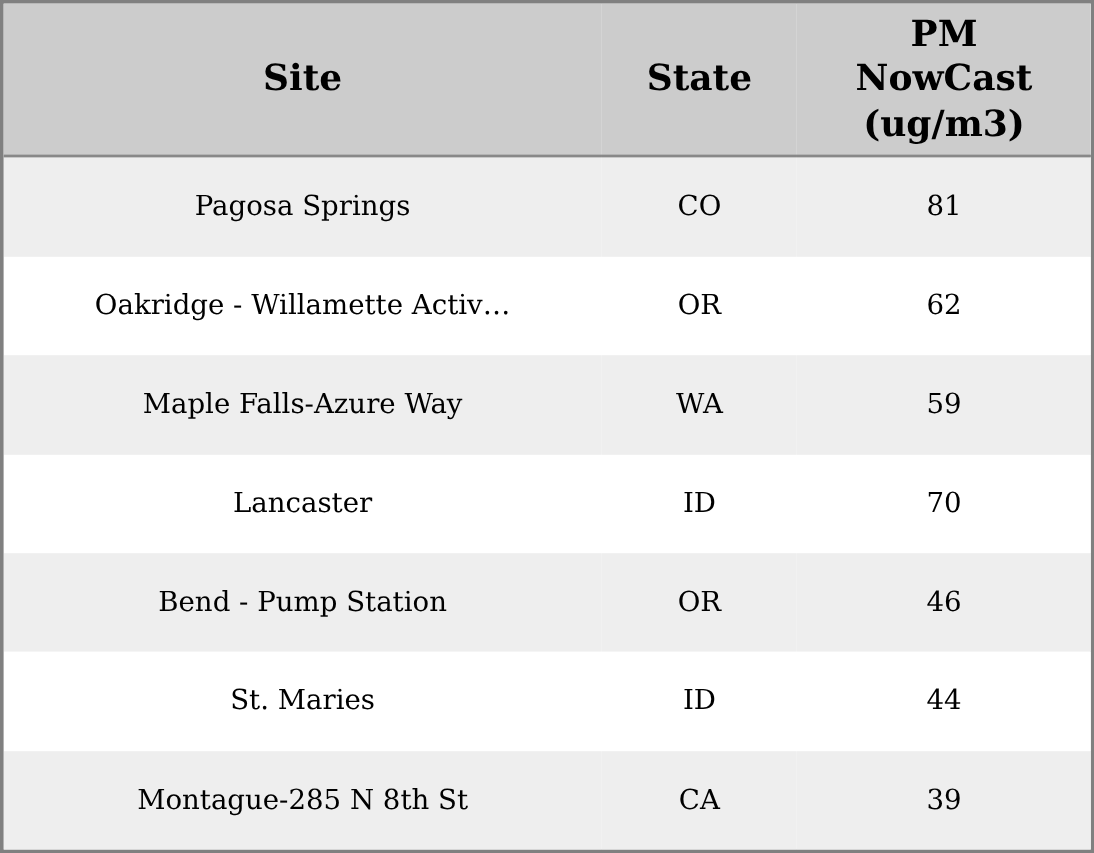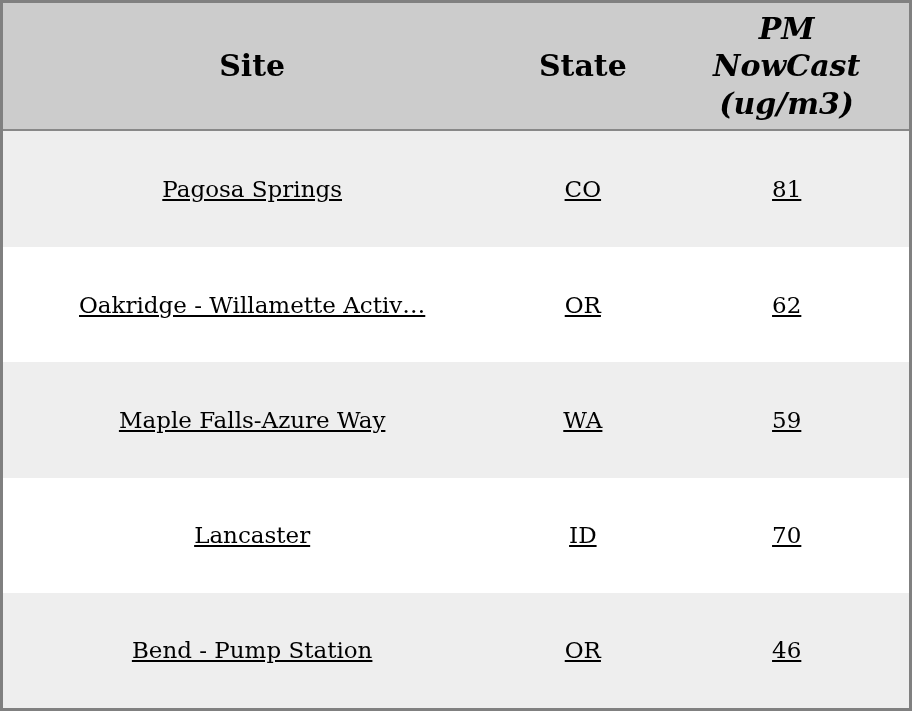--- a/index.html
+++ b/index.html
@@ -43,23 +43,23 @@
   }
   tbody td {
     height: 58px;
     font-size: 23px;
     text-align: center;
     vertical-align: middle;
     padding: 0;
     white-space: nowrap;
     overflow: hidden;
   }
-  tbody tr { background: var(--row-bg, #ffffff); text-decoration: underline; }
+  tbody tr { background: var(--row-bg, #ffffff); }
   tbody tr:nth-child(odd) { background: var(--row-alt-bg, #eeeeee); }
-  .hline { display: block; font-style: italic; }
+  .hline { display: block; }
 </style>
 </head>
 <body>
 
 <div class="table-wrap">
   <table>
     <colgroup>
       <col class="col-site">
       <col class="col-state">
       <col class="col-pm">
@@ -94,15 +94,25 @@
       <tr>
         <td>Lancaster</td>
         <td>ID</td>
         <td>70</td>
       </tr>
       <tr>
         <td>Bend - Pump Station</td>
         <td>OR</td>
         <td>46</td>
       </tr>
+      <tr>
+        <td>St. Maries</td>
+        <td>ID</td>
+        <td>44</td>
+      </tr>
+      <tr>
+        <td>Montague-285 N 8th St</td>
+        <td>CA</td>
+        <td>39</td>
+      </tr>
     </tbody>
   </table>
 </div>
 
 </body></html>

